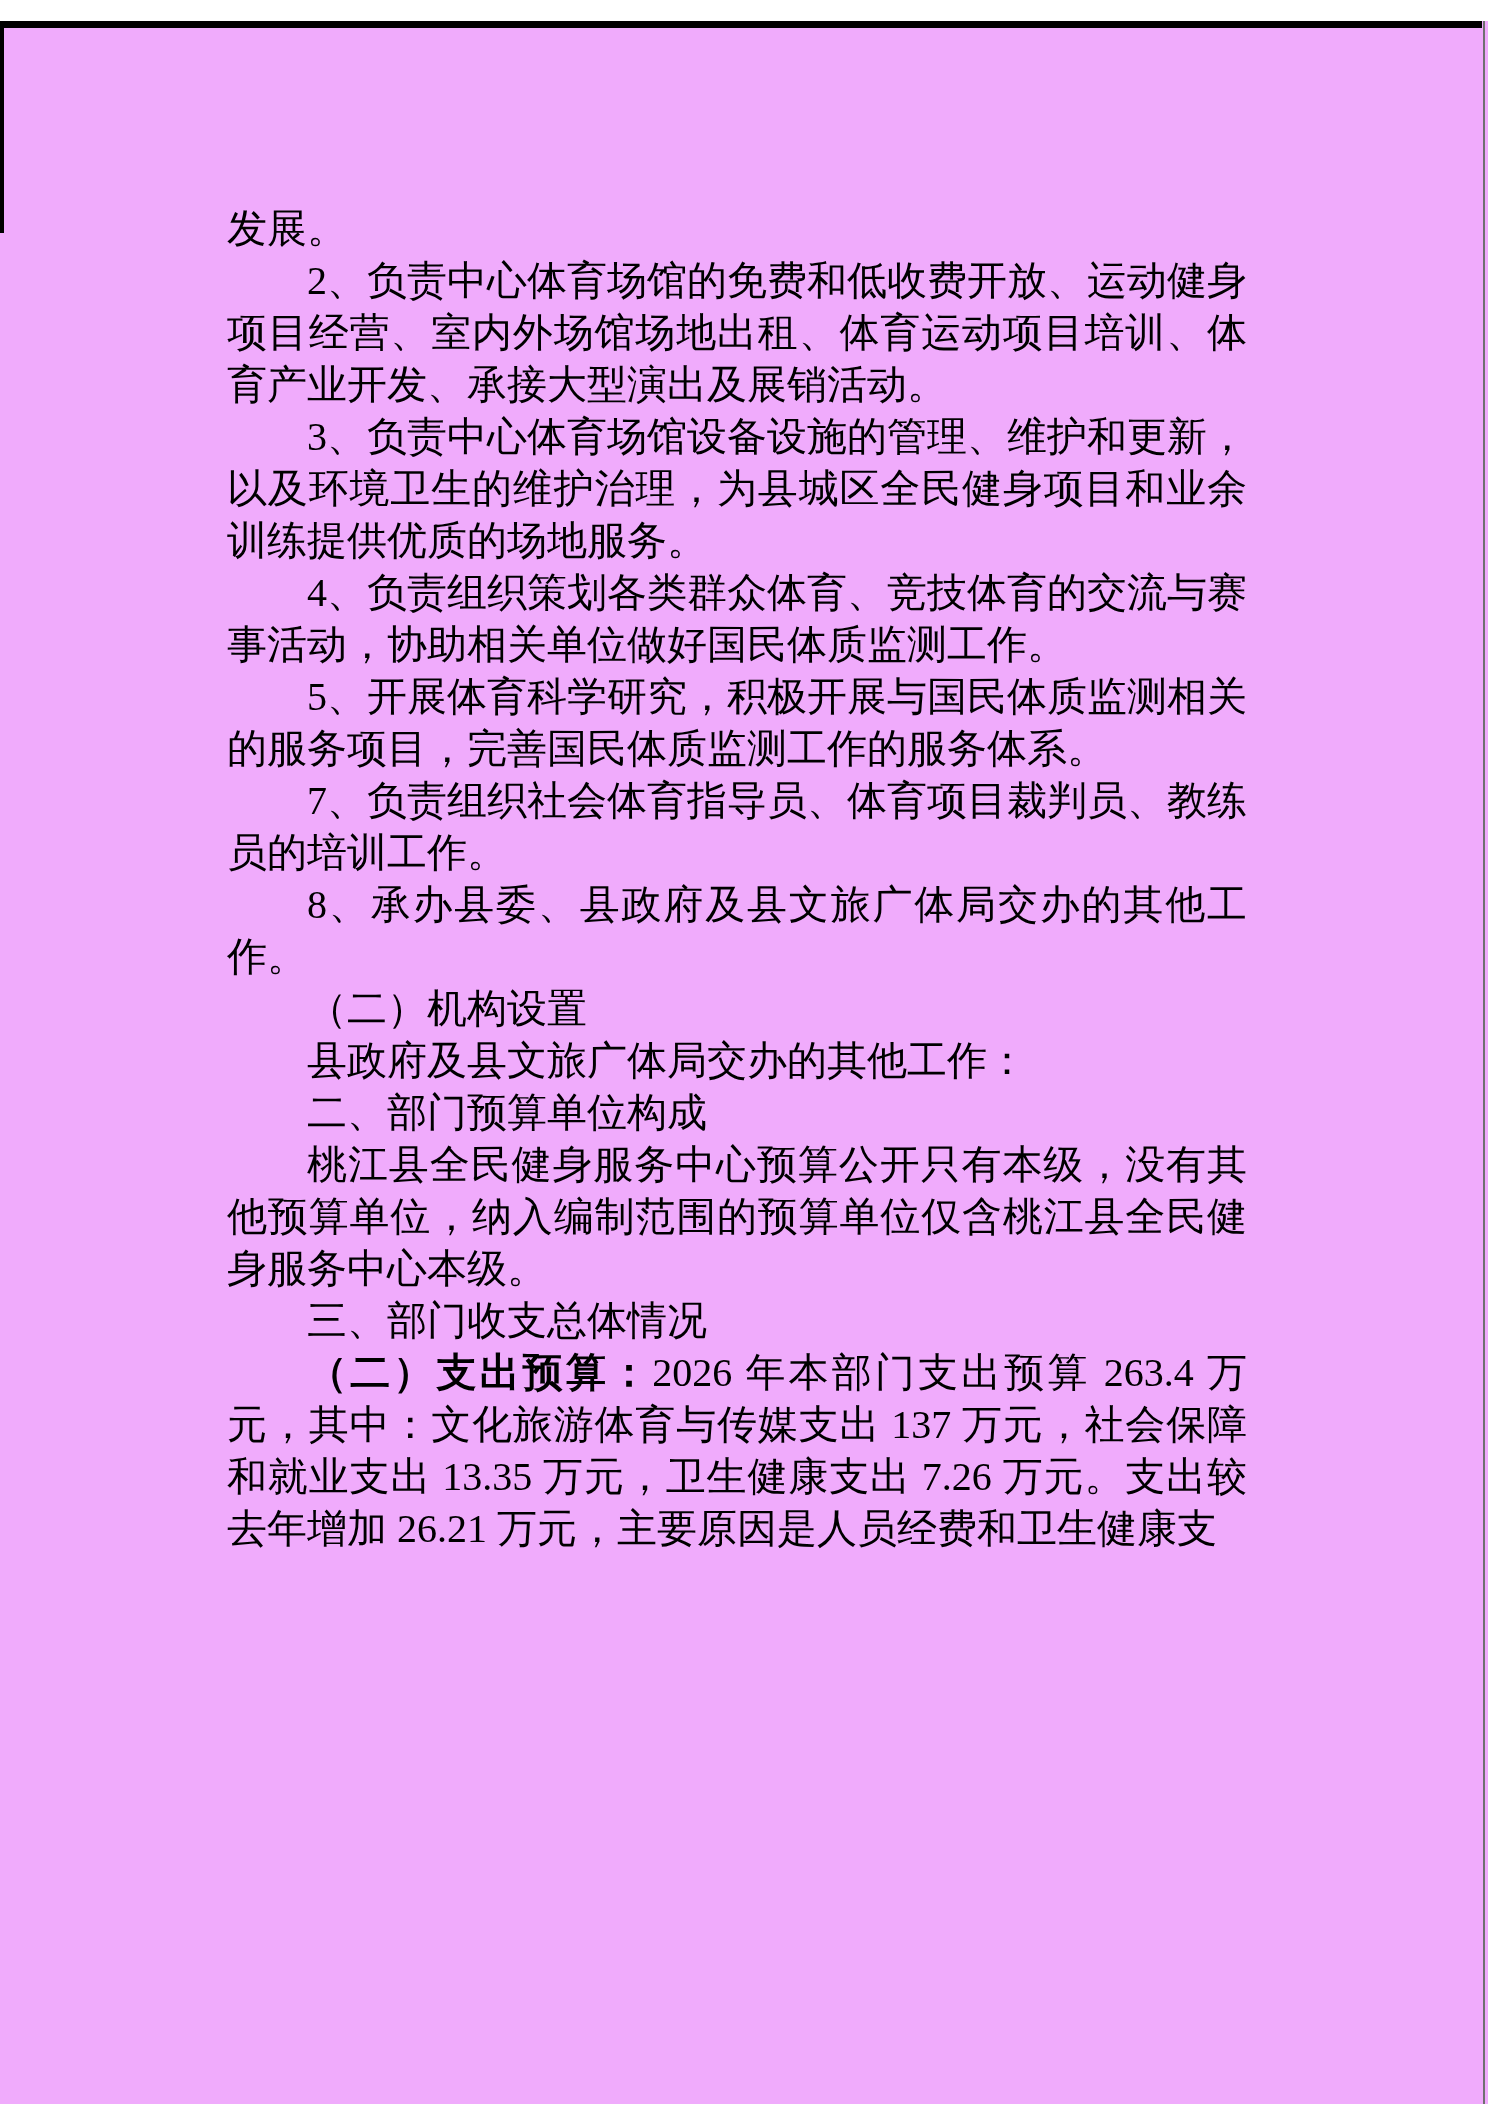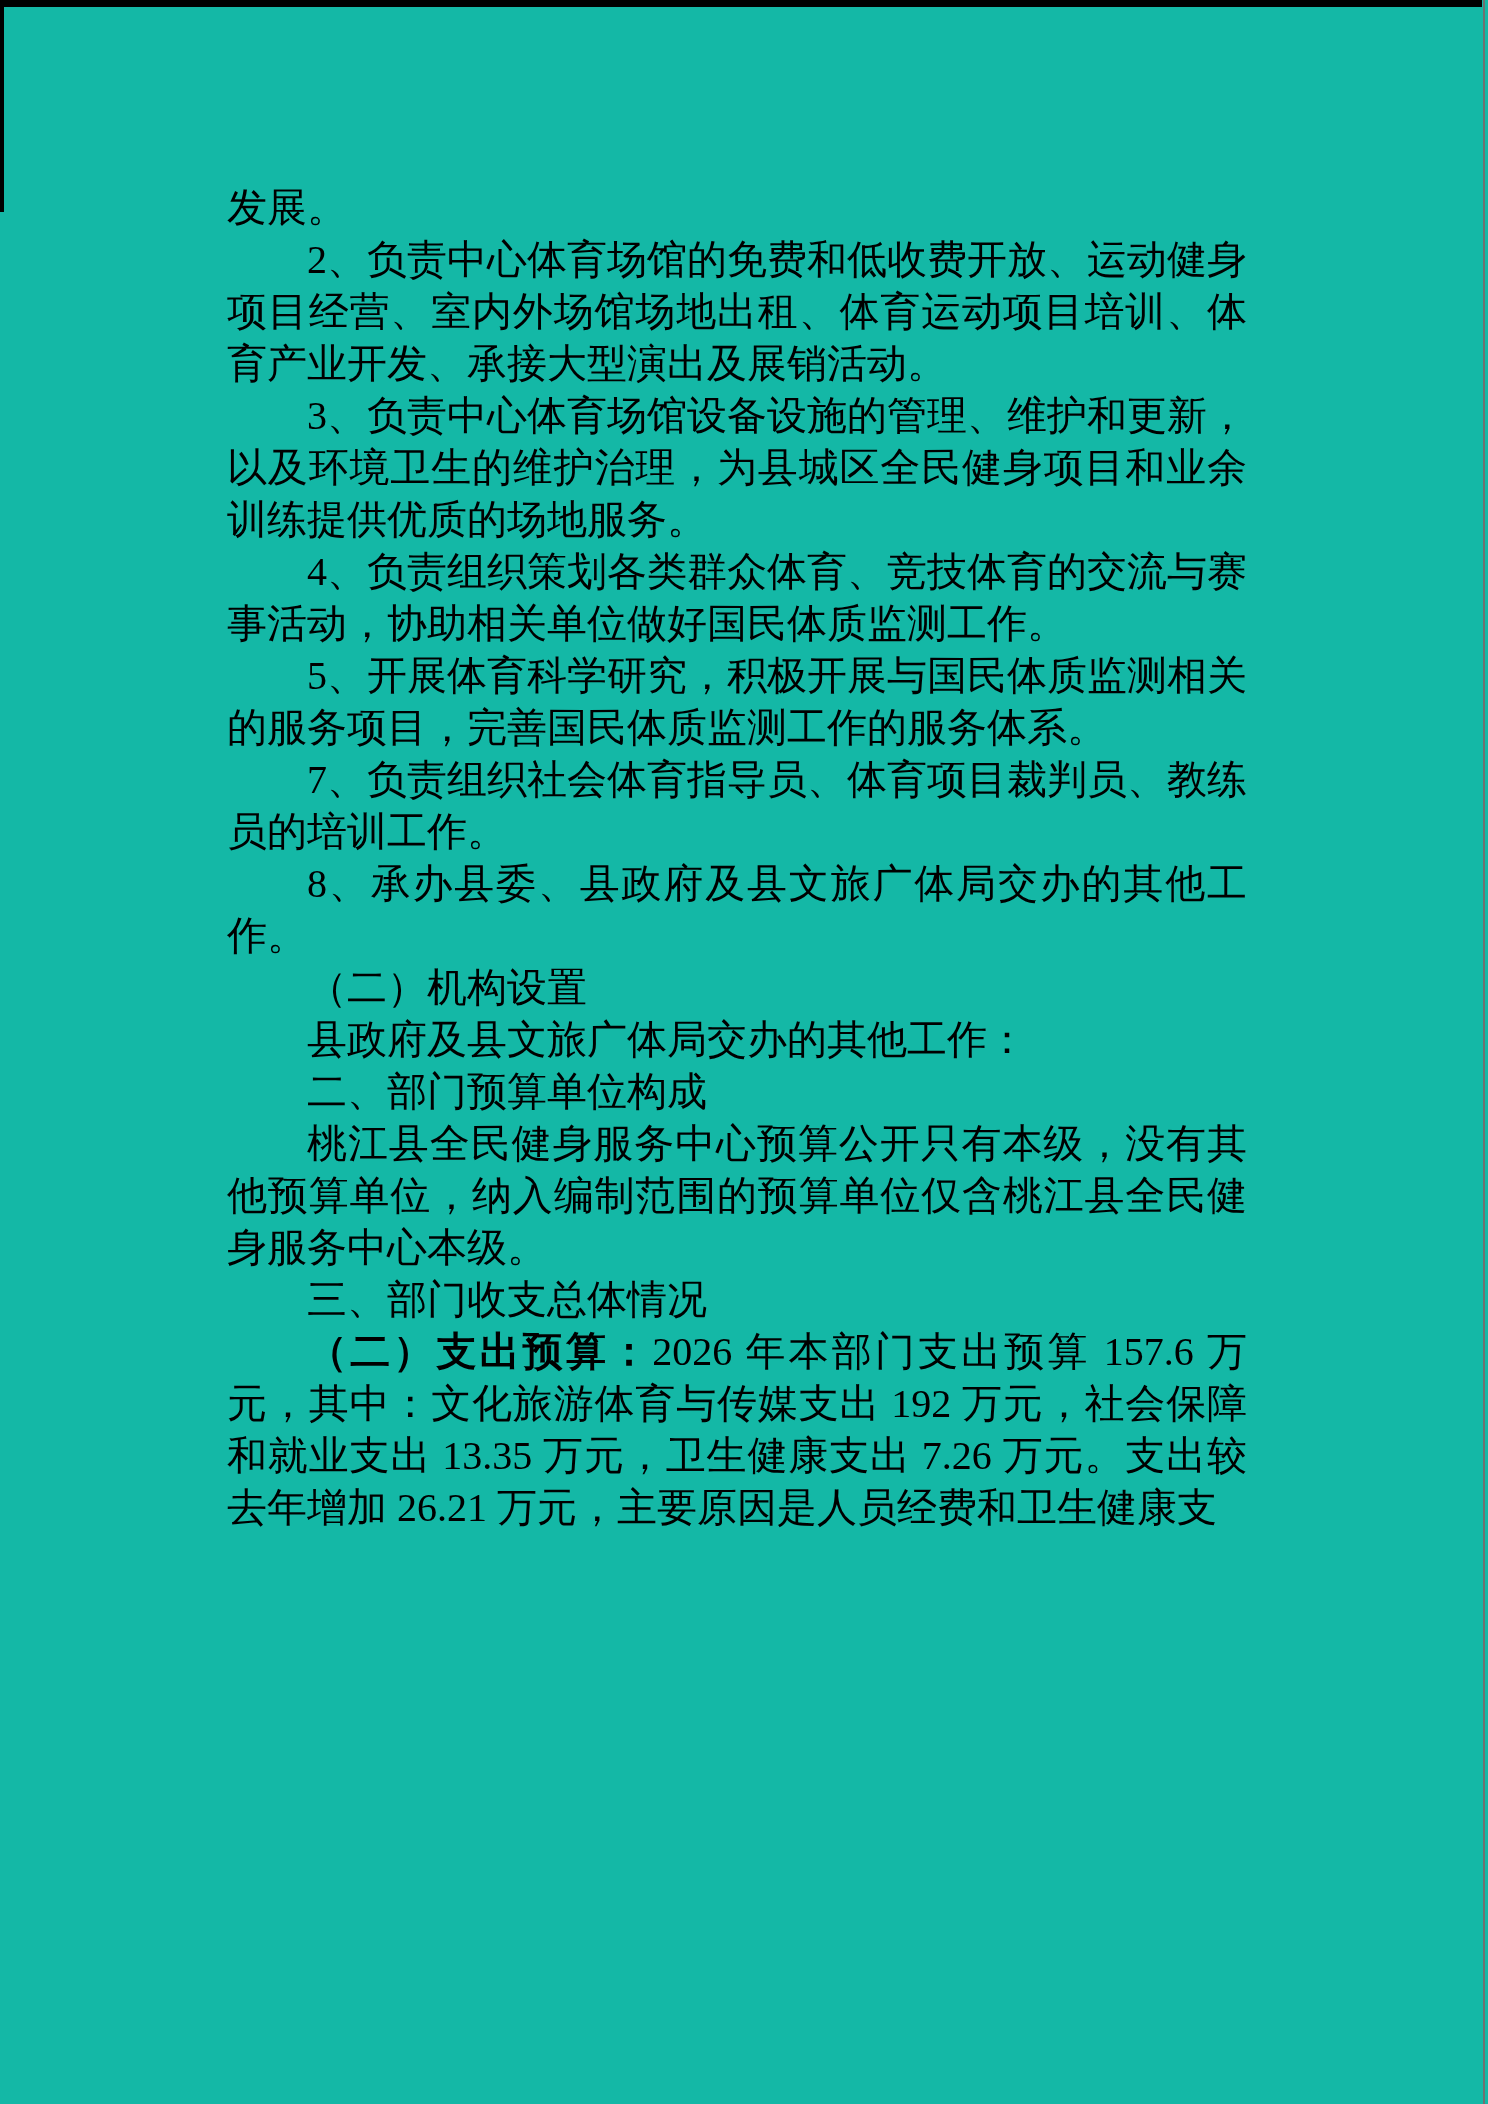--- a/index.html
+++ b/index.html
@@ -9,22 +9,23 @@
   }
   body {
     width: 1488px;
     height: 2104px;
     position: relative;
     font-family: "Liberation Serif", "DejaVu Serif", serif;
   }
   .page {
     position: absolute;
     inset: 0;
-    background: #14b8a6;
+    background: #f0abfc;
     overflow: hidden;
+    margin-top: 21px;
   }
   
   .edge-top {
     position: absolute;
     top: 0; left: 0;
     width: 1482px; height: 7px;
     background: #000000;
   }
   .edge-left {
     position: absolute;
@@ -71,15 +72,15 @@
       <p class="para indent"><span>3、负责中心体育场馆设备设施的管理、维护和更新，以及环境卫生的维护治理，为县城区全民健身项目和业余训练提供优质的场地服务。</span></p>
       <p class="para indent"><span>4、负责组织策划各类群众体育、竞技体育的交流与赛事活动，协助相关单位做好国民体质监测工作。</span></p>
       <p class="para indent"><span>5、开展体育科学研究，积极开展与国民体质监测相关的服务项目，完善国民体质监测工作的服务体系。</span></p>
       <p class="para indent"><span>7、负责组织社会体育指导员、体育项目裁判员、教练员的培训工作。</span></p>
       <p class="para indent"><span>8、承办县委、县政府及县文旅广体局交办的其他工作。</span></p>
       <p class="para indent bold"><span>（二）机构设置</span></p>
       <p class="para indent"><span>县政府及县文旅广体局交办的其他工作：</span></p>
       <p class="para indent bold"><span>二、部门预算单位构成</span></p>
       <p class="para indent"><span>桃江县全民健身服务中心预算公开只有本级，没有其他预算单位，纳入编制范围的预算单位仅含桃江县全民健身服务中心本级。</span></p>
       <p class="para indent bold"><span>三、部门收支总体情况</span></p>
-      <p class="para indent"><b>（二）支出预算：</b><span>2026 年本部门支出预算 157.6 万元，其中：文化旅游体育与传媒支出 192 万元，社会保障和就业支出 13.35 万元，卫生健康支出 7.26 万元。支出较去年增加 26.21 万元，主要原因是人员经费和卫生健康支</span></p>
+      <p class="para indent"><b>（二）支出预算：</b><span>2026 年本部门支出预算 263.4 万元，其中：文化旅游体育与传媒支出 137 万元，社会保障和就业支出 13.35 万元，卫生健康支出 7.26 万元。支出较去年增加 26.21 万元，主要原因是人员经费和卫生健康支</span></p>
     </div>
 </div>
 
 </body></html>

